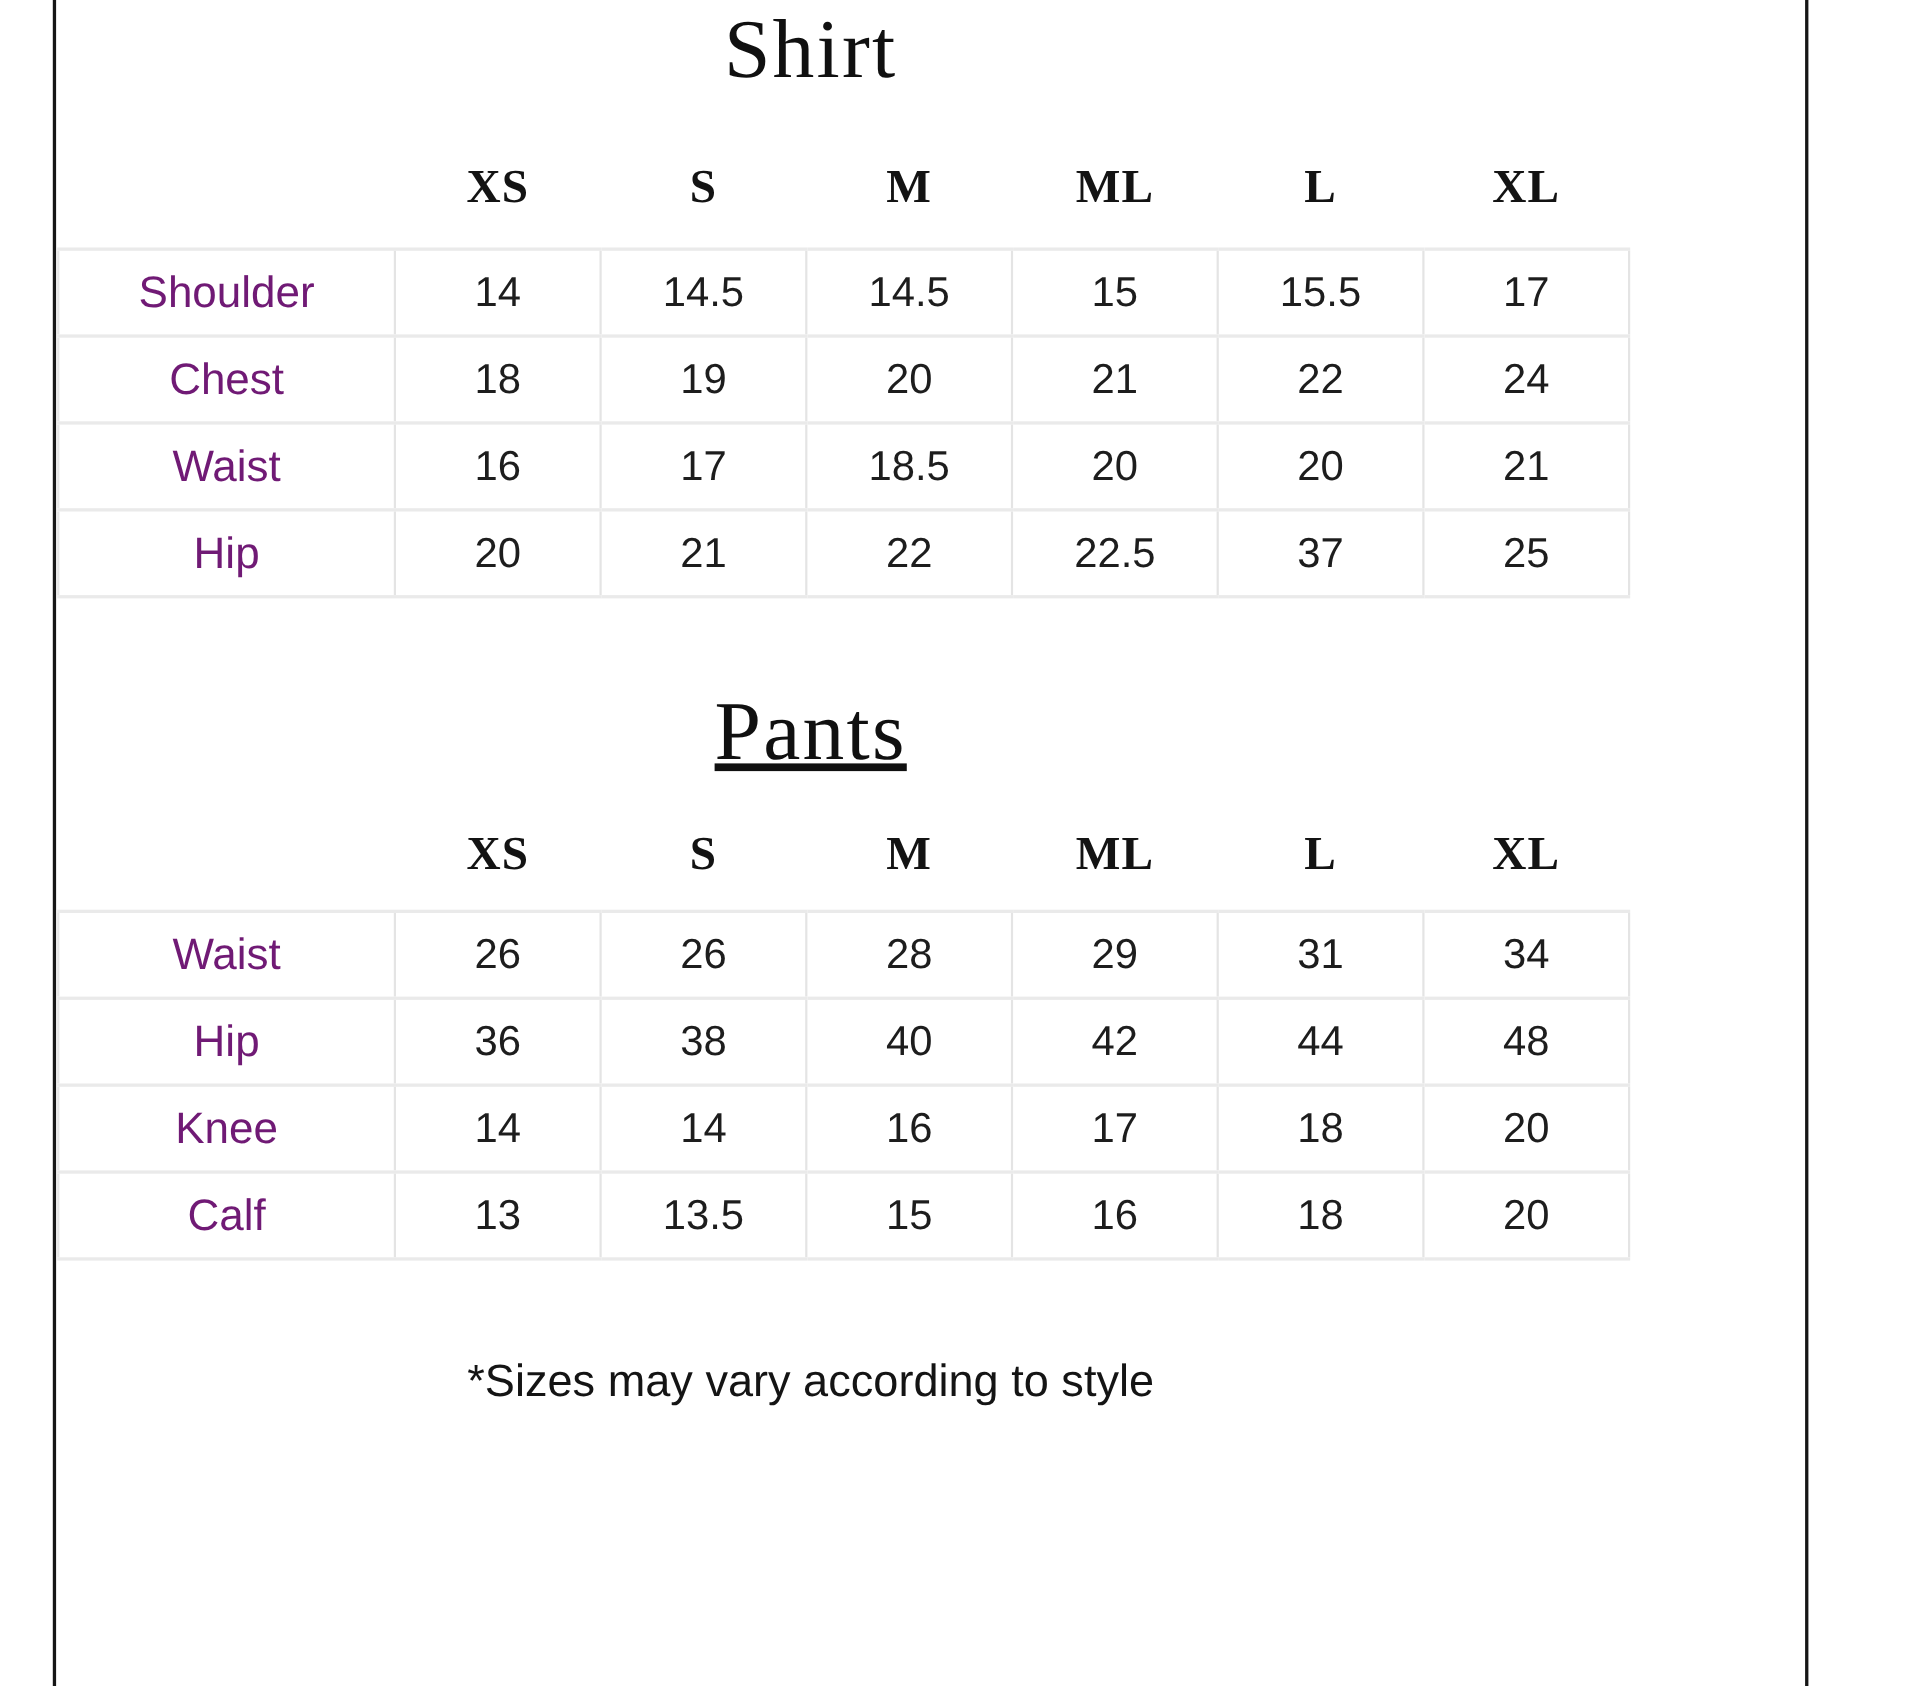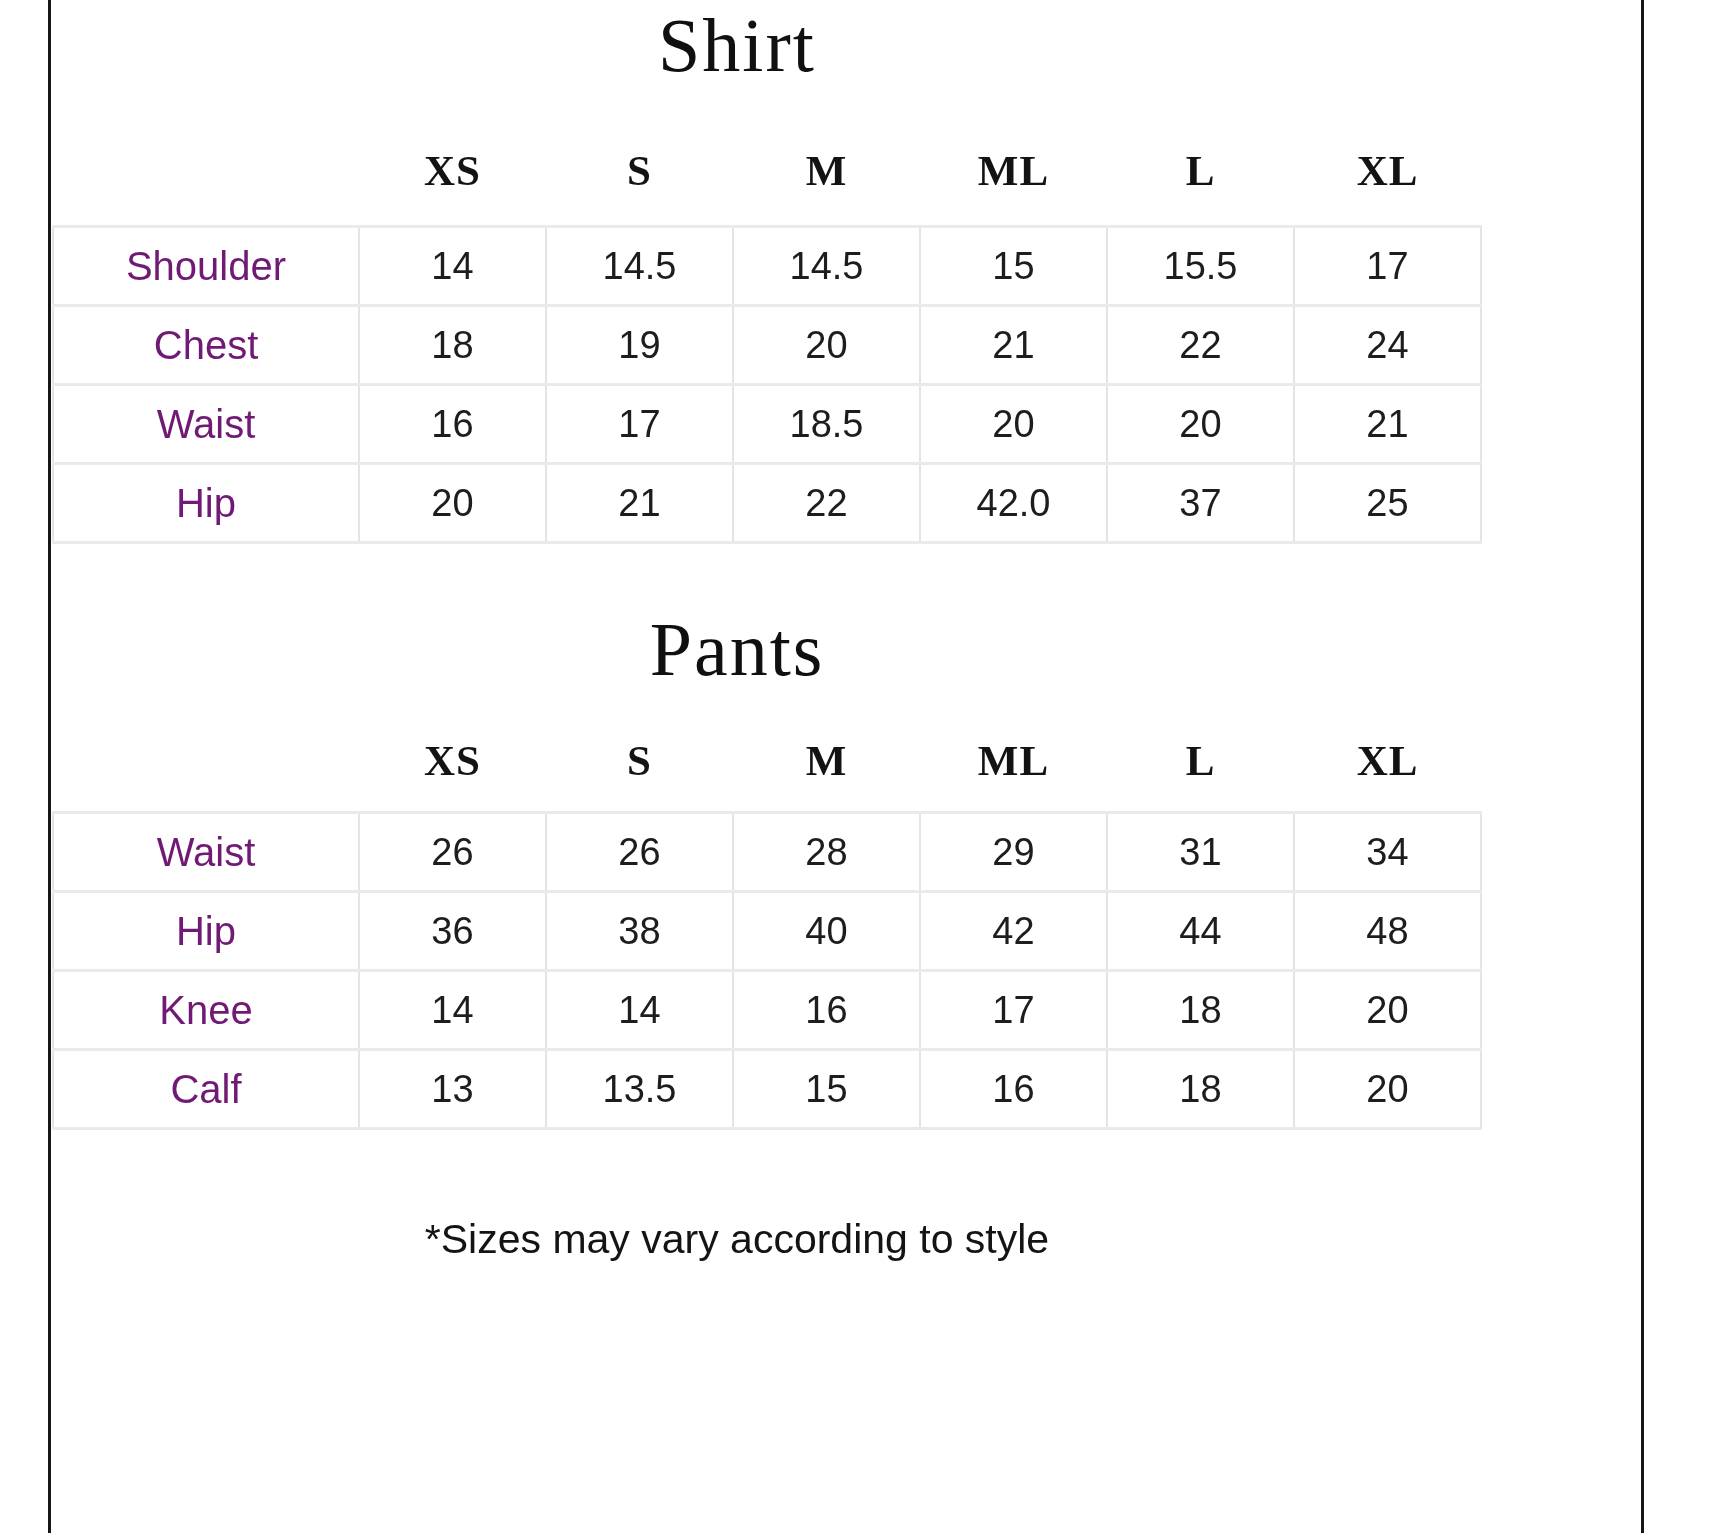--- a/index.html
+++ b/index.html
@@ -32,21 +32,21 @@
   .section-title {
     font-family: "Liberation Serif", serif;
     font-weight: 400;
     font-size: 76px;
     line-height: 1.1;
     letter-spacing: 2px;
     text-align: center;
     color: #101010;
   }
   .title-shirt { margin-top: 4px; }
-  .title-pants { margin-top: 64px; }
+  .title-pants { margin-top: 80px; text-decoration: underline; }
 
   table.size-table {
     width: 1428px;
     margin: 0 auto;
     border-collapse: collapse;
     table-layout: fixed;
   }
   col.label-col { width: 306px; }
   col.size-col  { width: 187px; }
 
@@ -147,21 +147,21 @@
           <td>18.5</td>
           <td>20</td>
           <td>20</td>
           <td>21</td>
         </tr>
         <tr>
           <td class="row-label">Hip</td>
           <td>20</td>
           <td>21</td>
           <td>22</td>
-          <td>42.0</td>
+          <td>22.5</td>
           <td>37</td>
           <td>25</td>
         </tr>
       </tbody>
     </table>
   </div>
 
   <div>
     <h1 class="section-title title-pants">Pants</h1>
 

